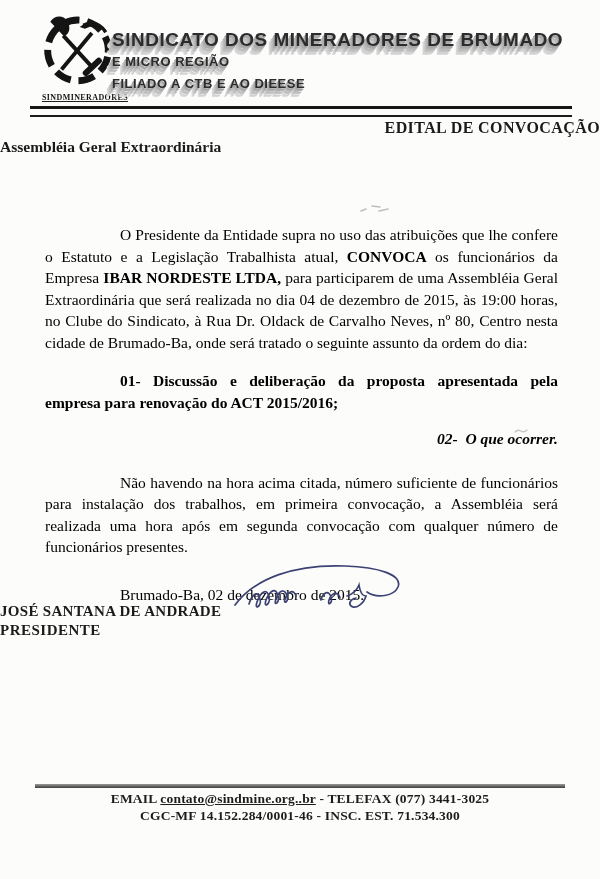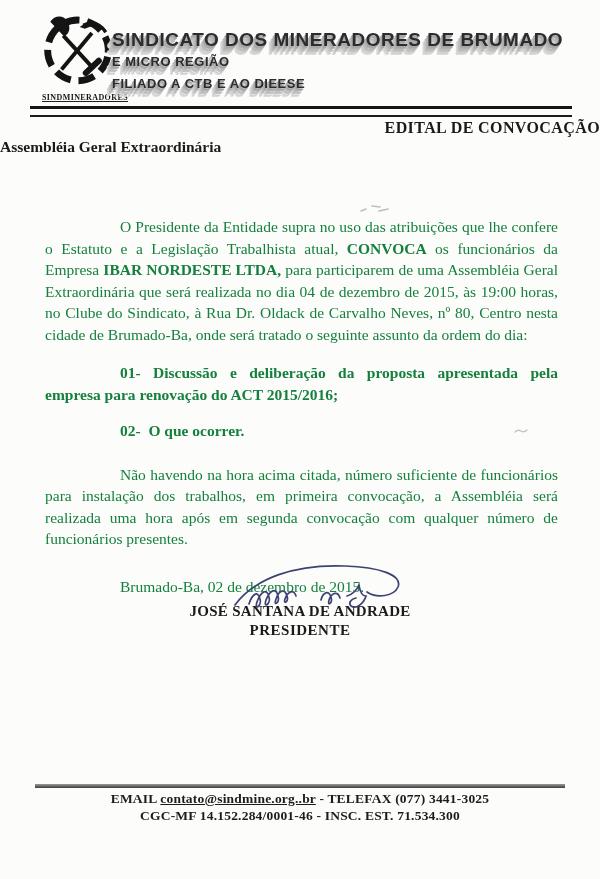--- a/index.html
+++ b/index.html
@@ -50,36 +50,36 @@
     position:absolute;top:119px;left:0;right:0;text-align:right;
     font-size:16px;font-weight:bold;letter-spacing:.4px;color:#1a1a1a;
   }
   .doc-subtitle{
     position:absolute;top:138px;left:0;right:0;text-align:left;
     font-size:15.5px;font-weight:bold;color:#1a1a1a;
   }
 
   
   .body-text{
-    position:absolute;top:216px;left:45px;right:42px;
+    position:absolute;top:224px;left:45px;right:42px;
     font-size:15.5px;line-height:21.5px;text-align:justify;
-    color:#15803d;
+    color:#000000;
   }
   .body-text p{margin:0;}
   .para{text-indent:75px;}
   .item1-l1{display:block;text-indent:75px;text-align:justify;text-align-last:justify;font-weight:bold;}
   .item1-l2{display:block;font-weight:bold;}
   .item1{margin-top:17px !important;}
-  .item2{margin-top:15px !important;padding-left:75px;font-weight:bold;text-align:left;}
+  .item2{margin-top:15px !important;padding-left:75px;font-weight:bold;font-style:italic;text-align:right;}
   .p2{margin-top:22px !important;}
   .date-line{margin-top:26px !important;text-align:left;}
   .bold{font-weight:bold;}
 
   
-  .signature{position:absolute;top:560px;left:0;right:0;text-align:center;}
+  .signature{position:absolute;top:560px;left:0;right:0;text-align:left;}
   .sig-script{display:block;margin:0 auto;transform:translateX(24px);}
   .sig-name{font-size:15px;font-weight:bold;letter-spacing:.3px;color:#1b1b1b;margin-top:-9px;}
   .sig-role{font-size:15px;font-weight:bold;letter-spacing:.5px;color:#1b1b1b;margin-top:2px;}
 
   
   .rule-footer{
     position:absolute;top:784px;left:35px;right:35px;height:4px;
     background:linear-gradient(#9a9a9a,#3c3c3c);
   }
   .footer-text{

